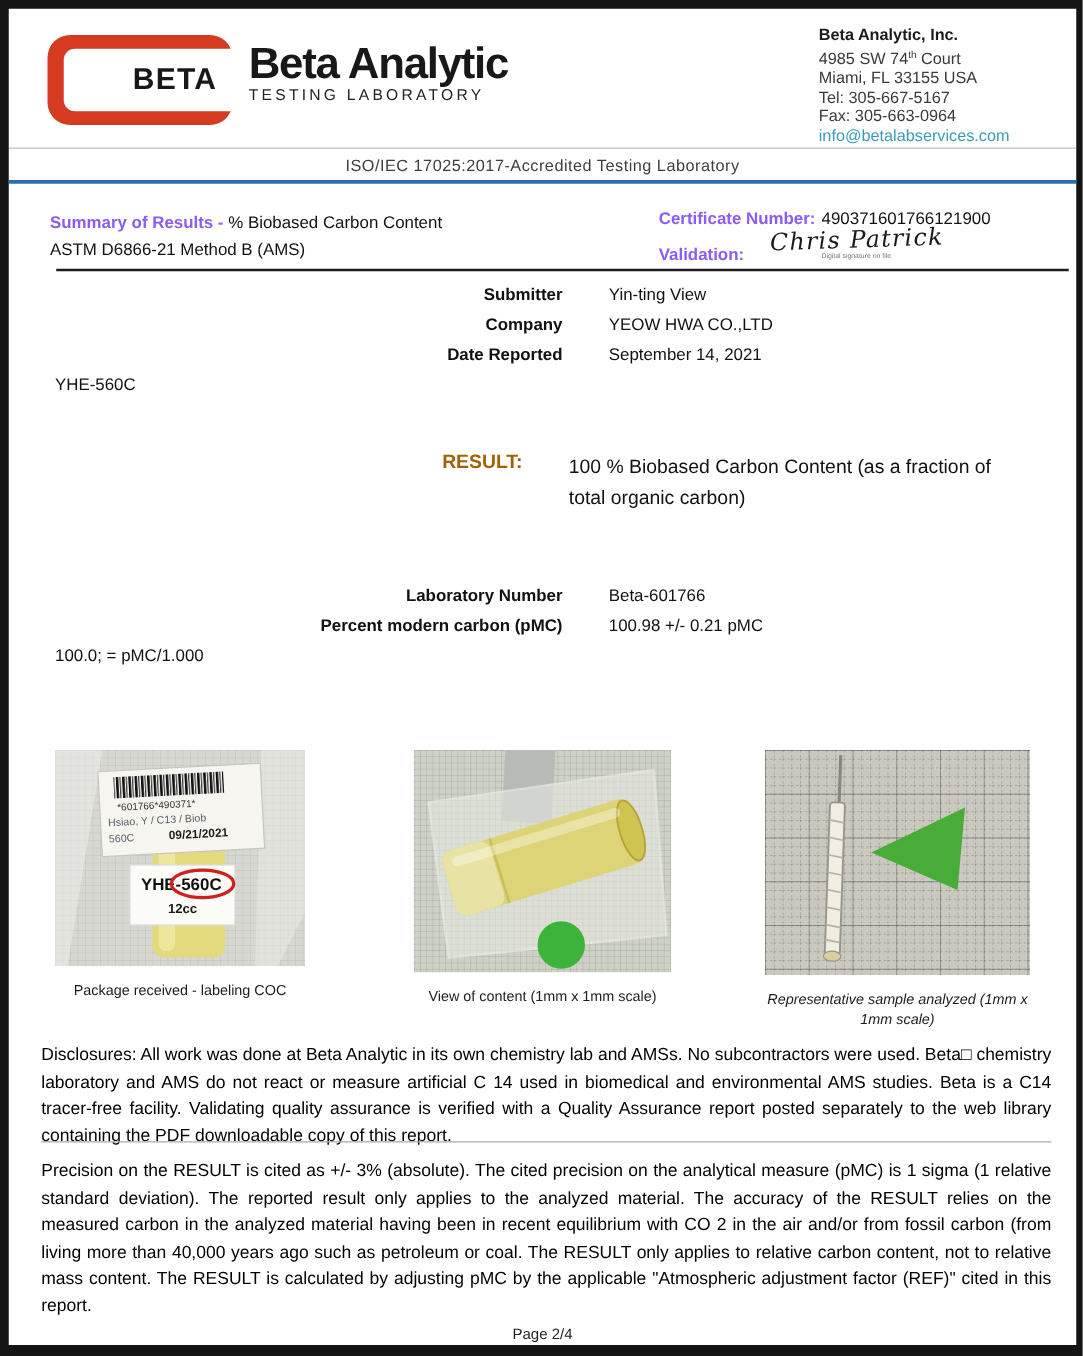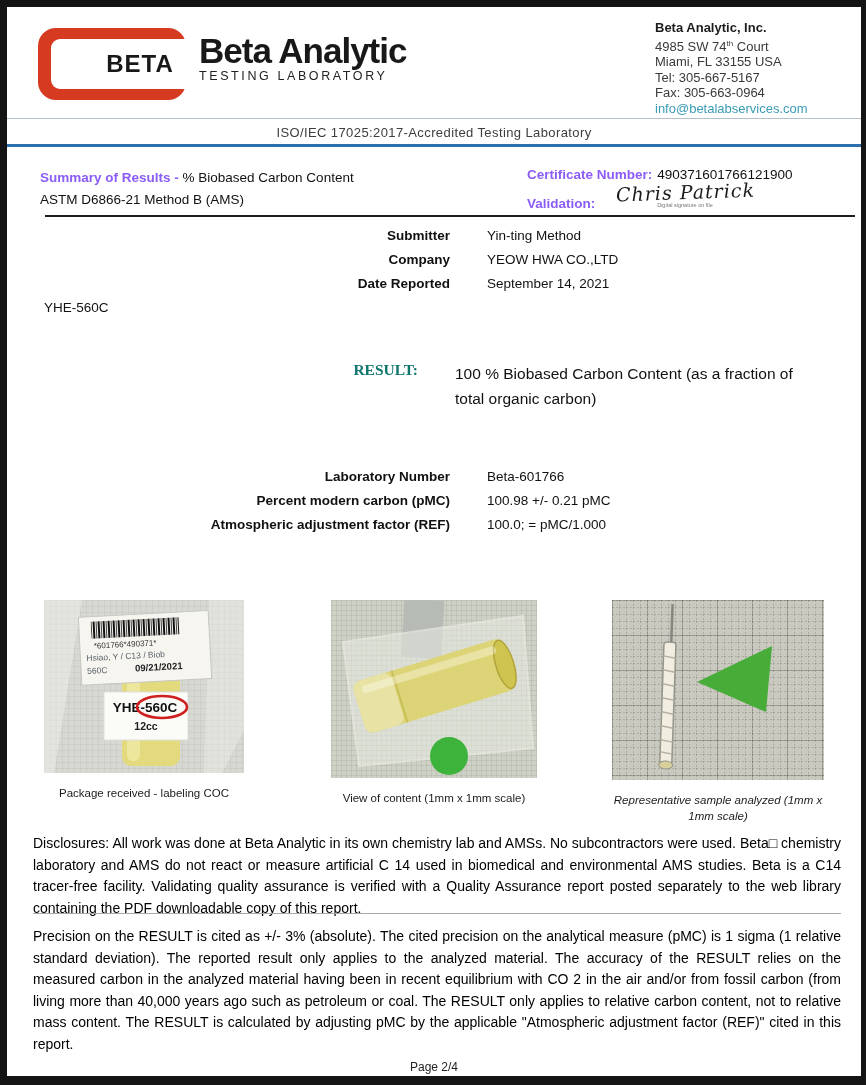--- a/index.html
+++ b/index.html
@@ -34,21 +34,21 @@
 
   
   .kv{position:absolute; left:0; width:848px;}
   .kv-row{display:flex; align-items:baseline; height:24px;}
   .kv-label{width:411px; text-align:right; font-weight:bold; font-size:13.5px; color:#111;padding-left:32px;}
   .kv-value{margin-left:37px; font-size:13.5px; color:#111;}
   #fields{top:221px;}
   #labfields{top:462px;}
 
   .result-row{position:absolute; top:354px; display:flex; width:848px;}
-  .result-label{width:411px; text-align:right; font-weight:bold; font-size:15.5px; color:#0f766e;font-family:Liberation Serif, serif;}
+  .result-label{width:411px; text-align:right; font-weight:bold; font-size:15.5px; color:#a16207;}
   .result-value{margin-left:37px; width:362px; font-size:15.5px; line-height:25px; color:#111;}
 
   
   .figure{position:absolute; text-align:center;}
   #fig1{left:37px; top:593px; width:200px;}
   #fig2{left:324px; top:593px; width:206px;}
   #fig3{left:605px; top:593px; width:212px;font-style:italic;}
   .photo{display:block;}
   .caption{font-size:11.5px; color:#1c1c1c; margin-top:12px; line-height:16px;}
   #fig3 .caption{width:232px; margin-left:-10px;}
@@ -99,21 +99,21 @@
     </div>
     <div class="signature">
       <span class="signature-name">Chris Patrick</span>
       <div class="signature-note">Digital signature on file</div>
     </div>
     <div class="rule-dark"></div>
 
     <div class="kv" id="fields">
       <div class="kv-row">
           <div class="kv-label">Submitter</div>
-          <div class="kv-value">Yin-ting Method</div>
+          <div class="kv-value">Yin-ting View</div>
         </div>
       <div class="kv-row">
           <div class="kv-label">Company</div>
           <div class="kv-value">YEOW HWA CO.,LTD</div>
         </div>
       <div class="kv-row">
           <div class="kv-label">Date Reported</div>
           <div class="kv-value">September 14, 2021</div>
         </div>
       <div class="kv-row">
@@ -129,21 +129,20 @@
     <div class="kv" id="labfields">
       <div class="kv-row">
           <div class="kv-label">Laboratory Number</div>
           <div class="kv-value">Beta-601766</div>
         </div>
       <div class="kv-row">
           <div class="kv-label">Percent modern carbon (pMC)</div>
           <div class="kv-value">100.98 +/- 0.21 pMC</div>
         </div>
       <div class="kv-row">
-          <div class="kv-label">Atmospheric adjustment factor (REF)</div>
           <div class="kv-value">100.0; = pMC/1.000</div>
         </div>
     </div>
 
     <div class="figure" id="fig1">
       <svg class="photo" width="200" height="173" viewBox="0 0 200 173">
         <defs>
           <pattern id="g1" width="6" height="6" patternUnits="userSpaceOnUse">
             <path d="M0 0H6M0 0V6" stroke="rgba(110,115,105,0.25)" stroke-width="0.7" fill="none"></path>
           </pattern>

